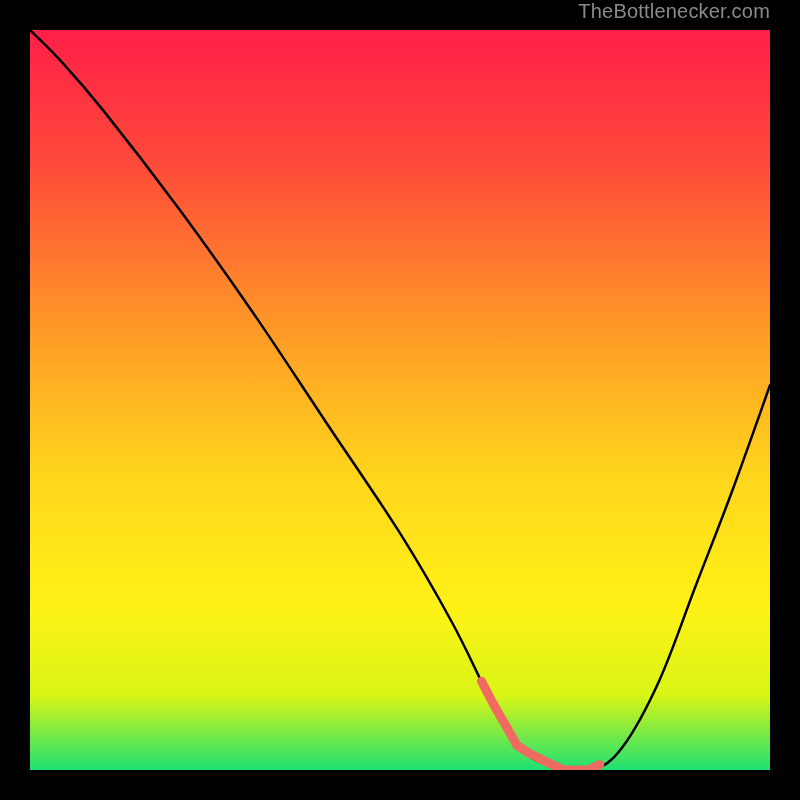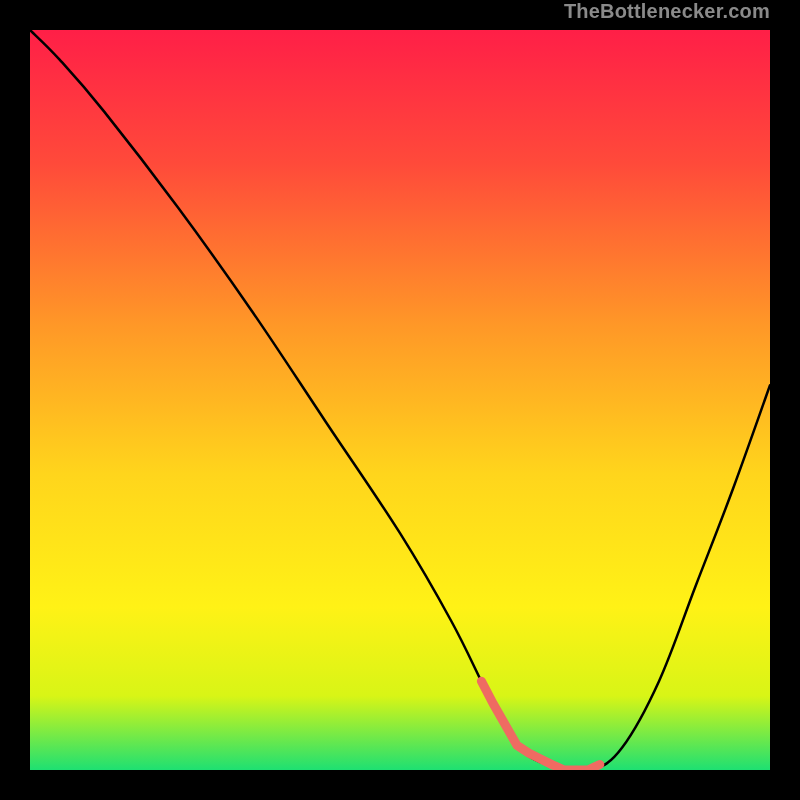--- a/index.html
+++ b/index.html
@@ -17,21 +17,21 @@
     top: 30px;
     width: 740px;
     height: 740px;
   }
   .watermark {
     position: absolute;
     top: 0;
     right: 30px;
     color: #8a8a8a;
     font-size: 20px;
-    font-weight: 700;
+    font-weight: 400;
     letter-spacing: 0.2px;
   }
 </style>
 </head>
 <body>
 
 <div class="watermark">TheBottlenecker.com</div>
 
 <div class="frame">
   <svg id="chart-svg" width="740" height="740" viewBox="0 0 740 740">

